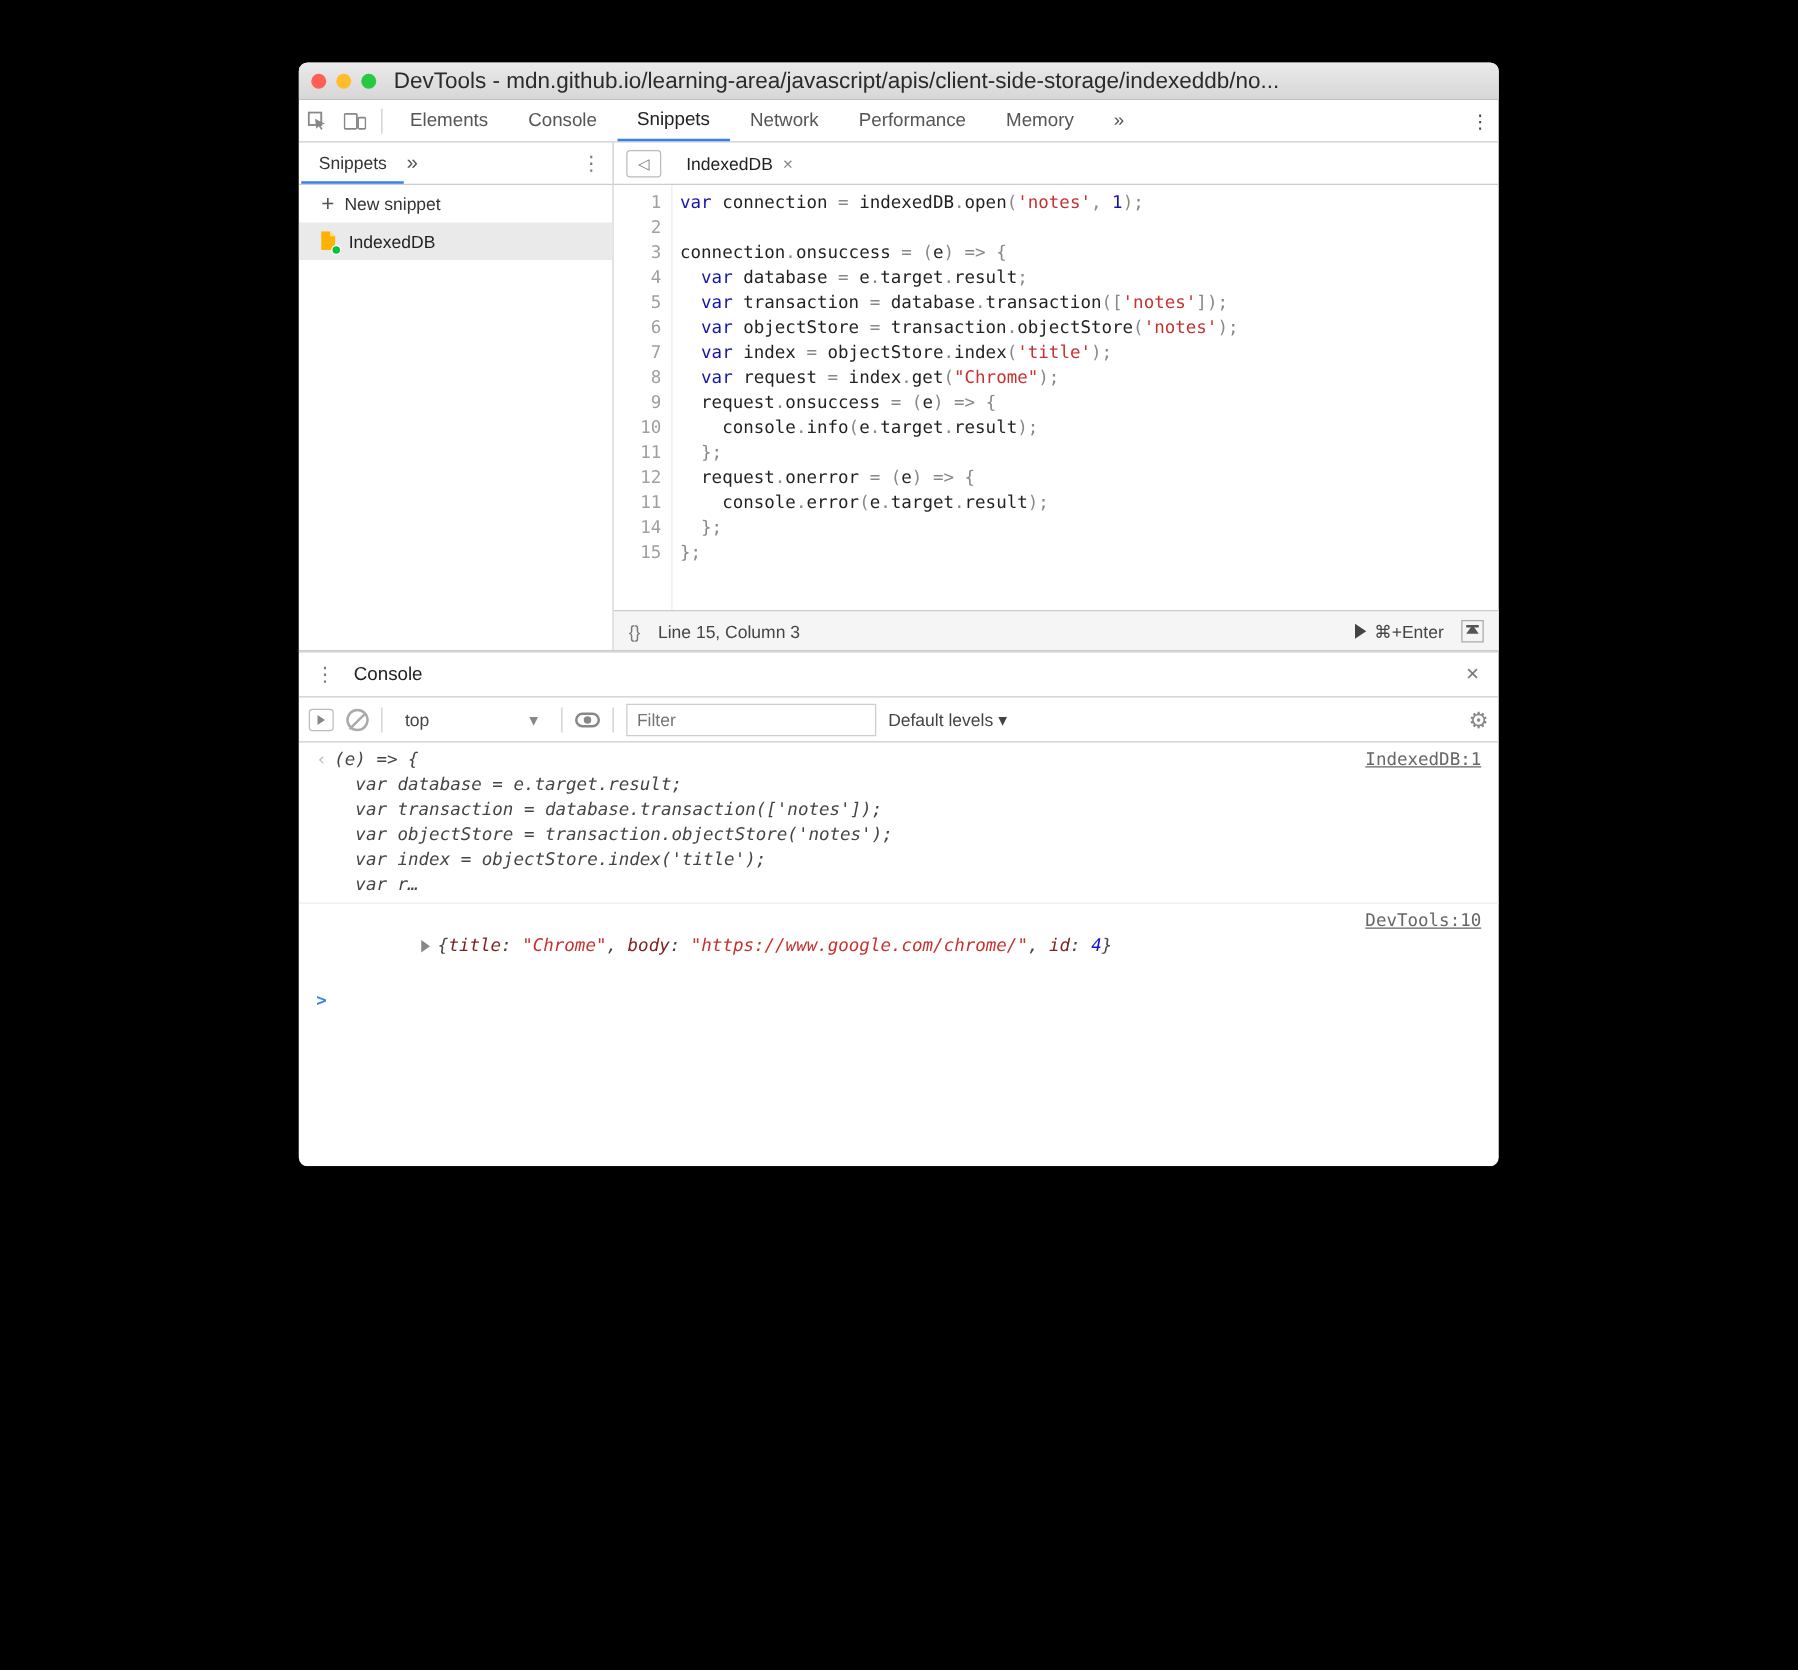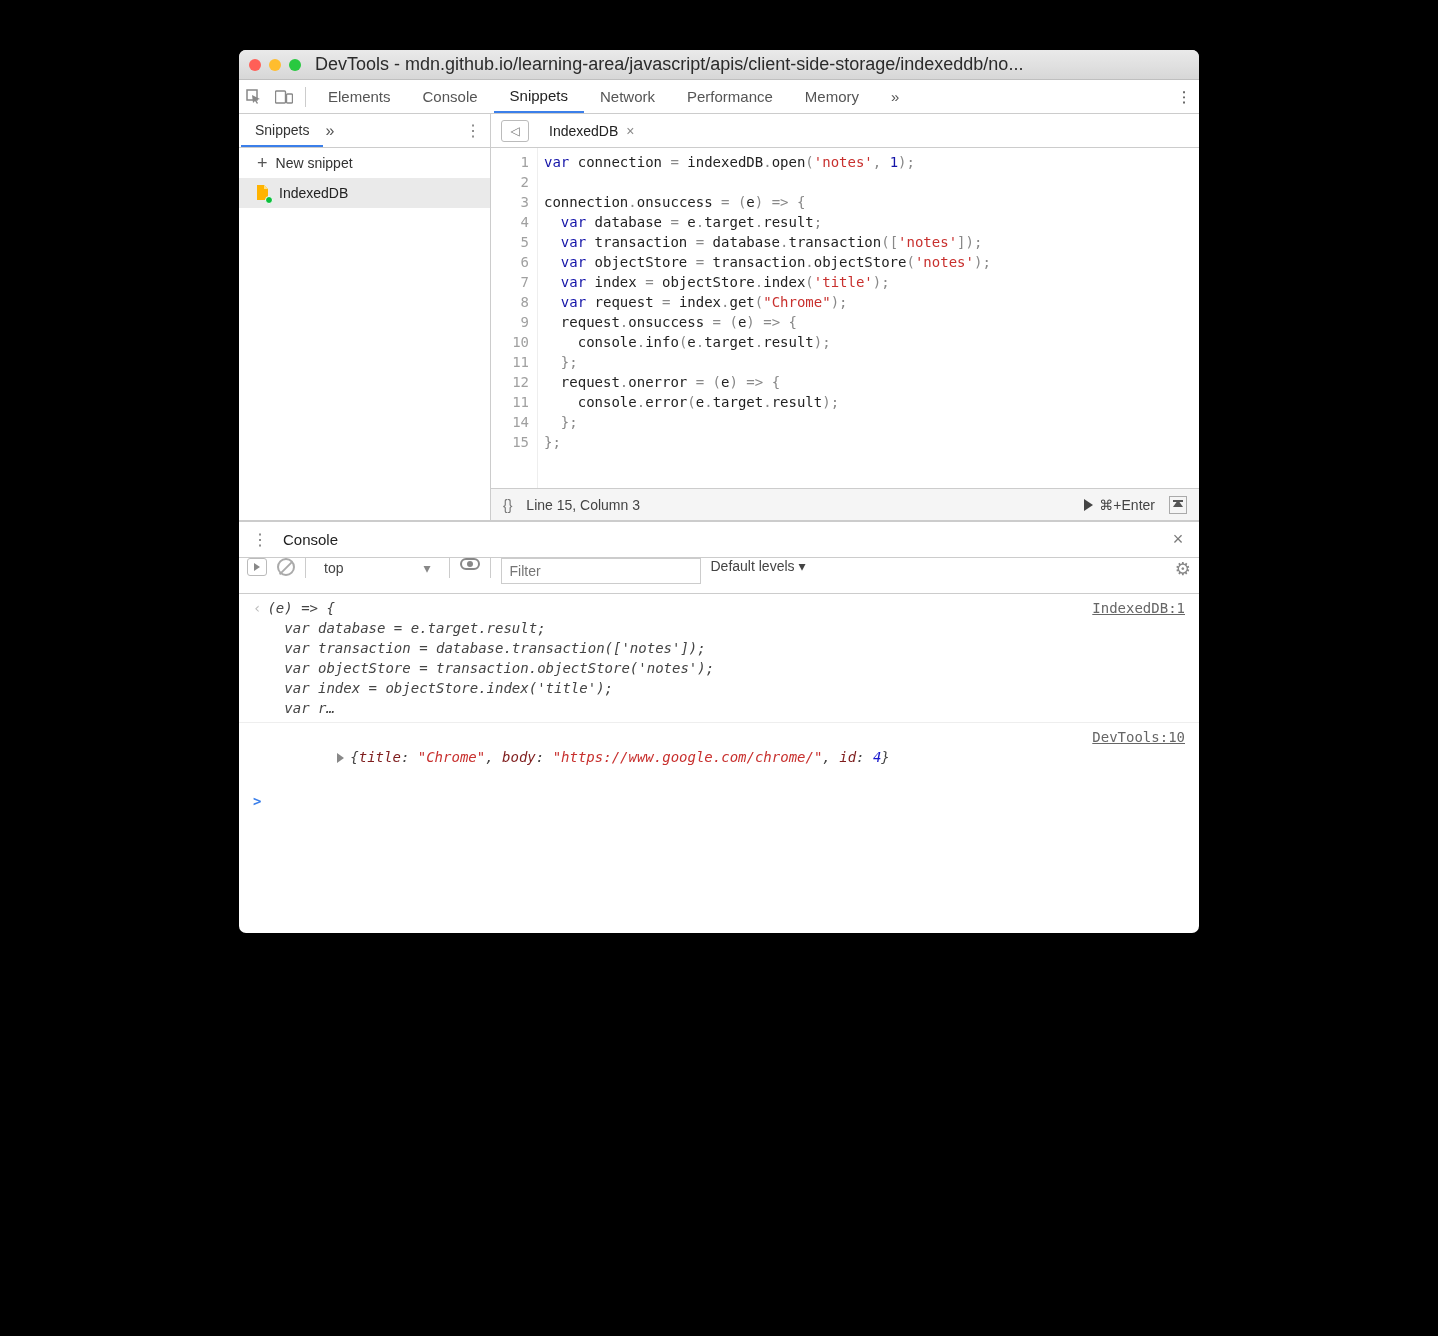--- a/index.html
+++ b/index.html
@@ -52,21 +52,21 @@
 .toggle { width:18px; height:18px; border:1px solid #aaa; display:flex; align-items:center; justify-content:center; margin-left:14px; }
 .toggle .up { width:0; height:0; border-left:5px solid transparent; border-right:5px solid transparent; border-bottom:7px solid #555; }
 .toggle .bar { width:10px; height:1.5px; background:#555; position:relative; top:-7px; }
 .togglecol { display:flex; flex-direction:column; align-items:center; }
 
 .drawer { border-top:1px solid #ccc; }
 .drawerbar { height:36px; display:flex; align-items:center; border-bottom:1px solid #ccc; padding:0 6px; }
 .dkebab { width:30px; display:flex; align-items:center; justify-content:center; color:#7a7a7a; }
 .dtab { font-size:15px; color:#222; padding:0 8px; }
 .dclose { margin-left:auto; width:30px; display:flex; align-items:center; justify-content:center; color:#7a7a7a; font-size:18px; }
-.drawerfilter { height:36px; display:flex; align-items:flex-start; border-bottom:1px solid #ccc; padding:0 8px; gap:10px; font-size:14px; color:#555; }
+.drawerfilter { height:36px; display:flex; align-items:center; border-bottom:1px solid #ccc; padding:0 8px; gap:10px; font-size:14px; color:#555; }
 .execbox { width:20px; height:18px; border:1px solid #bbb; border-radius:3px; display:flex; align-items:center; justify-content:center; }
 .execbox .tri2 { width:0;height:0;border-top:4px solid transparent;border-bottom:4px solid transparent;border-left:6px solid #888; }
 .noentry { width:18px;height:18px;border:2px solid #aaa;border-radius:50%;position:relative; }
 .noentry:after { content:""; position:absolute; width:18px; height:2px; background:#aaa; top:7px; left:-2px; transform:rotate(-45deg); }
 .ctxsel { display:flex; align-items:center; gap:80px; padding:2px 8px; color:#444; }
 .ctxsel .dd { color:#888; }
 .vsep { width:1px; height:20px; background:#ccc; }
 .eye { width:20px;height:12px;border:2px solid #888;border-radius:60%/100%; position:relative; }
 .eye:after { content:""; width:6px;height:6px;background:#888;border-radius:50%;position:absolute;top:1px;left:5px; }
 .filterinput { flex:1; max-width:200px; border:1px solid #ccc; background:#fff; padding:4px 8px; font-size:14px; color:#ec4899; }

